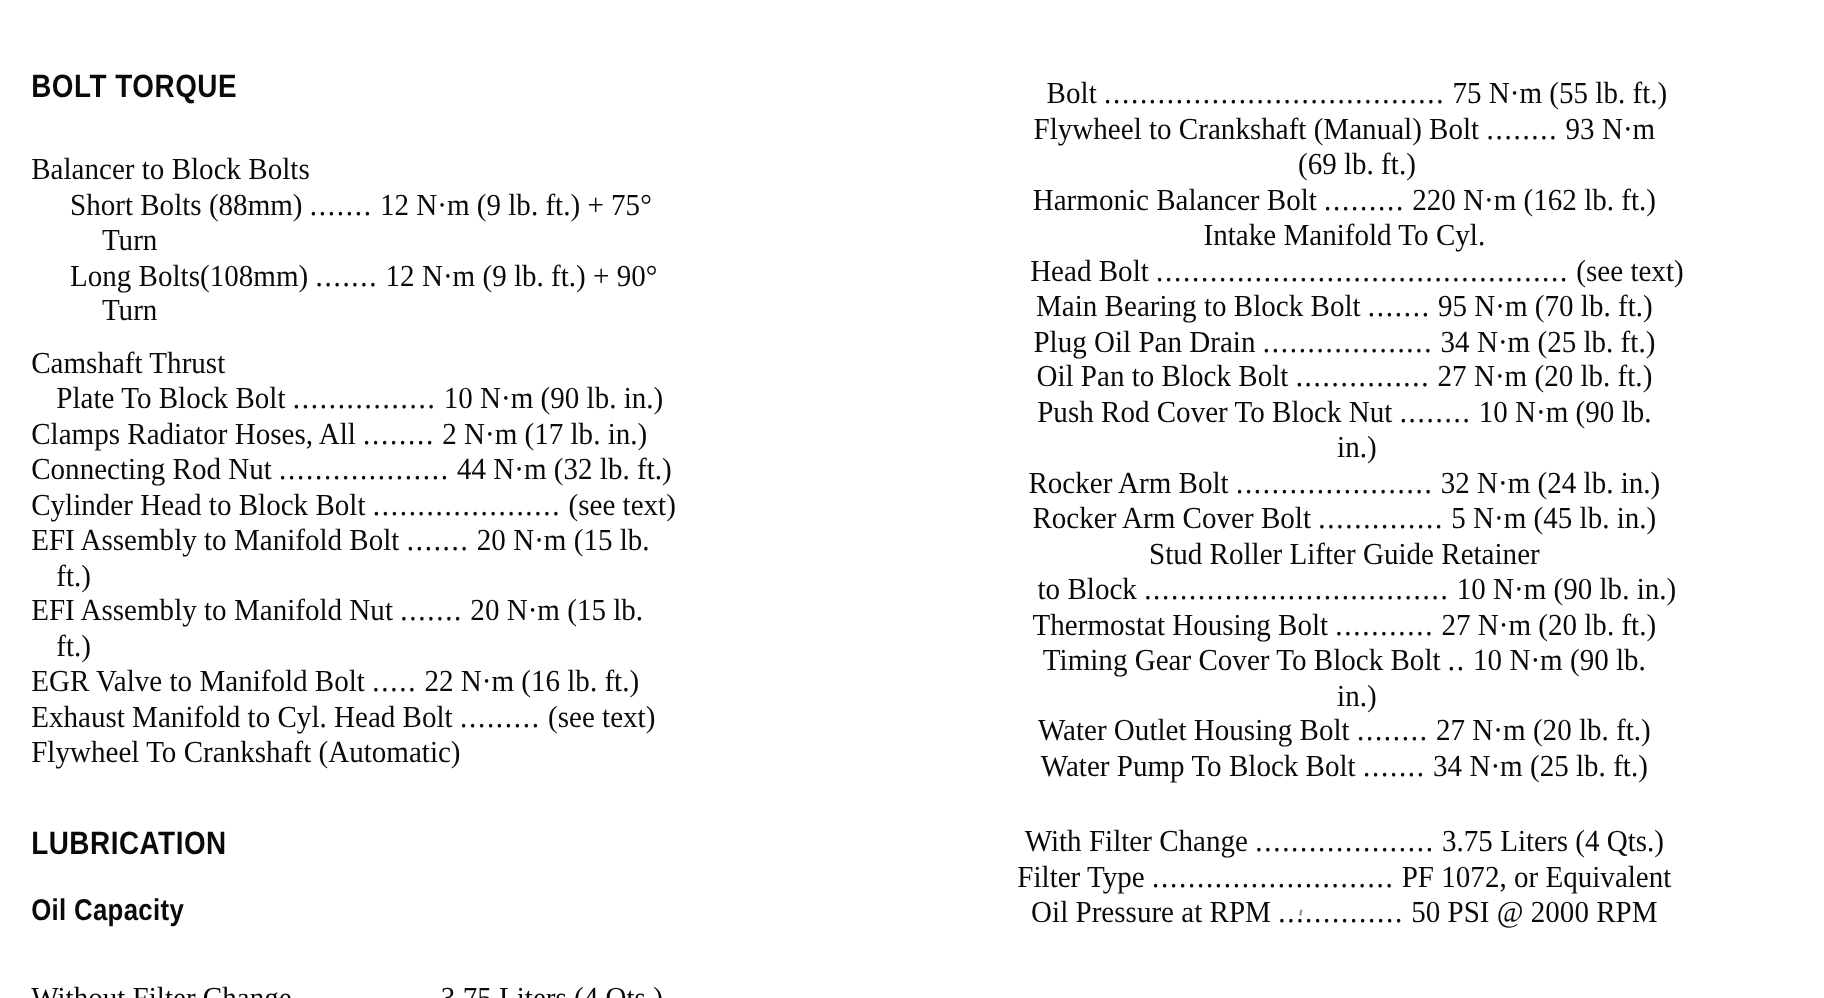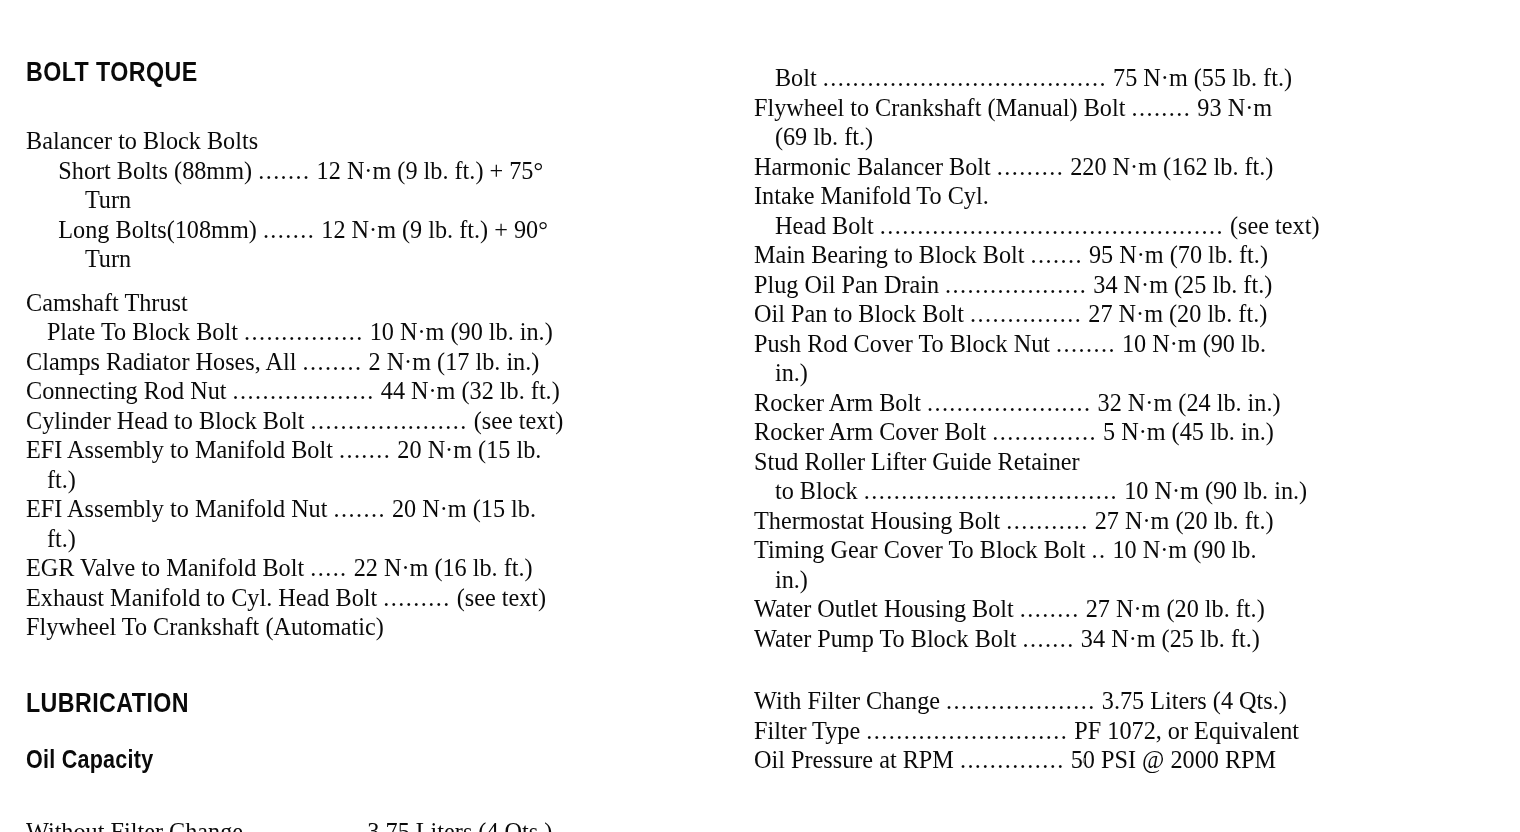--- a/index.html
+++ b/index.html
@@ -21,21 +21,21 @@
     position: absolute;
     inset: 0;
   }
 
   .col {
     position: absolute;
     top: 0;
     margin-top: 41px;
   }
   .col-left  { left: 26px;  width: 712px; }
-  .col-right { left: 754px; width: 708px; }
+  .col-right { left: 784px; width: 708px; text-align: center; }
 
   
   .h-section {
     font-family: "Liberation Sans", "DejaVu Sans", sans-serif;
     font-weight: bold;
     font-size: 27px;
     letter-spacing: 0.5px;
     transform: scaleX(0.86);
     transform-origin: left center;
     line-height: 1;

